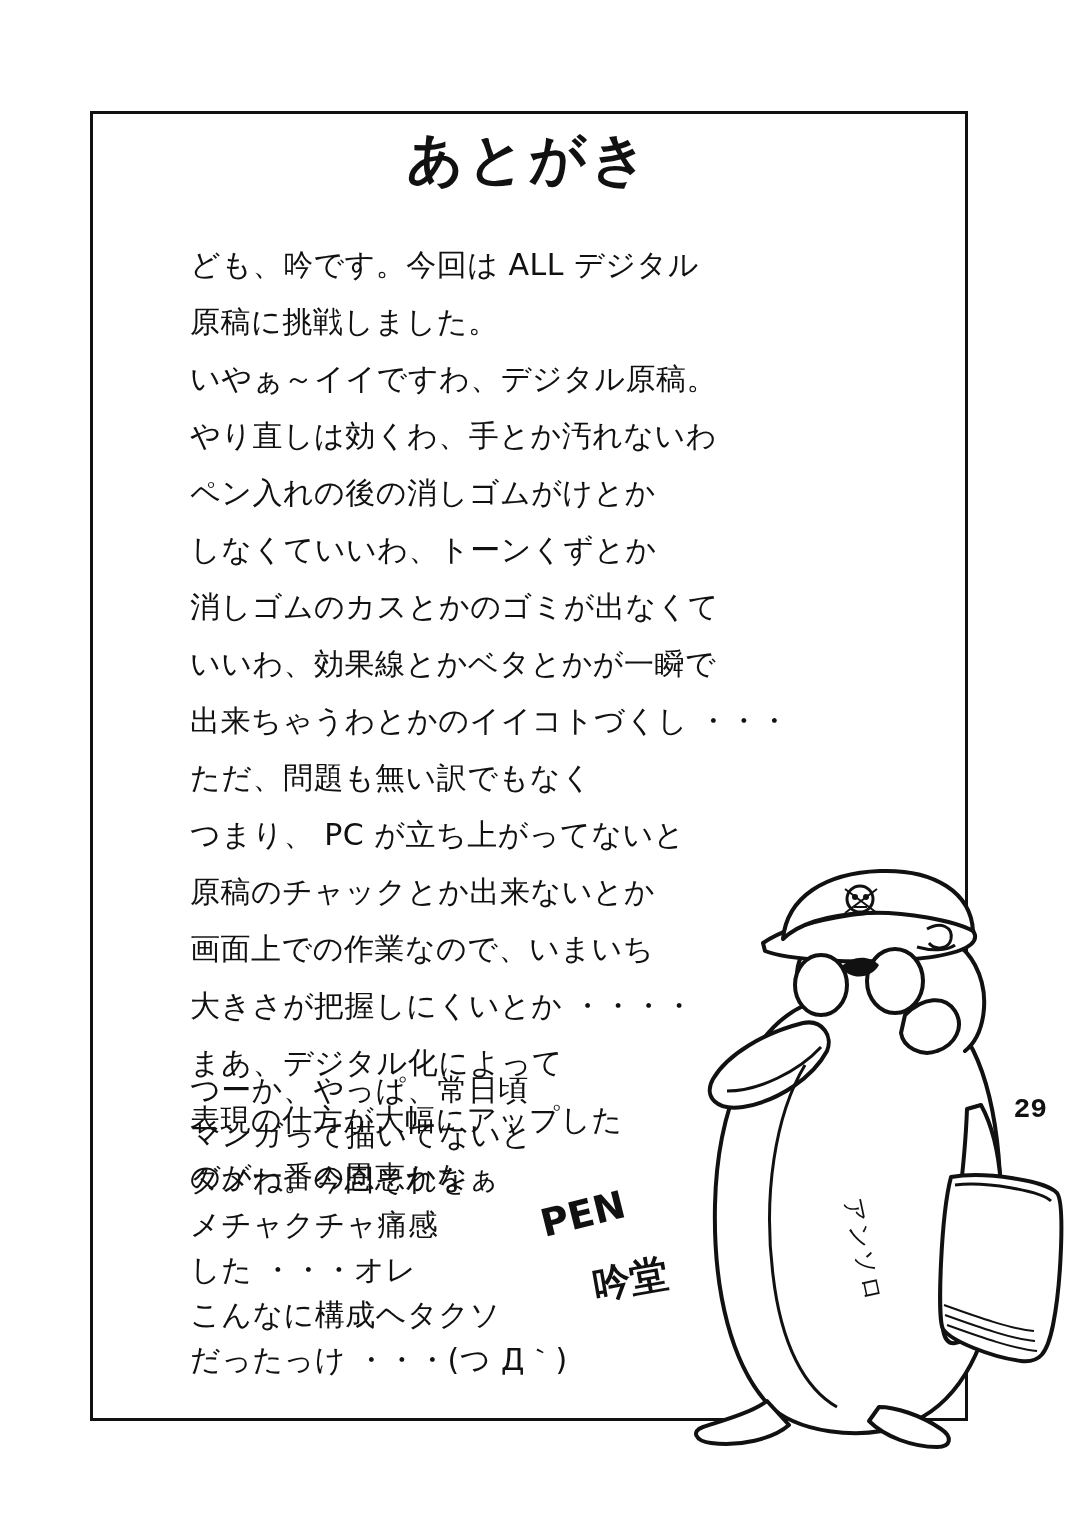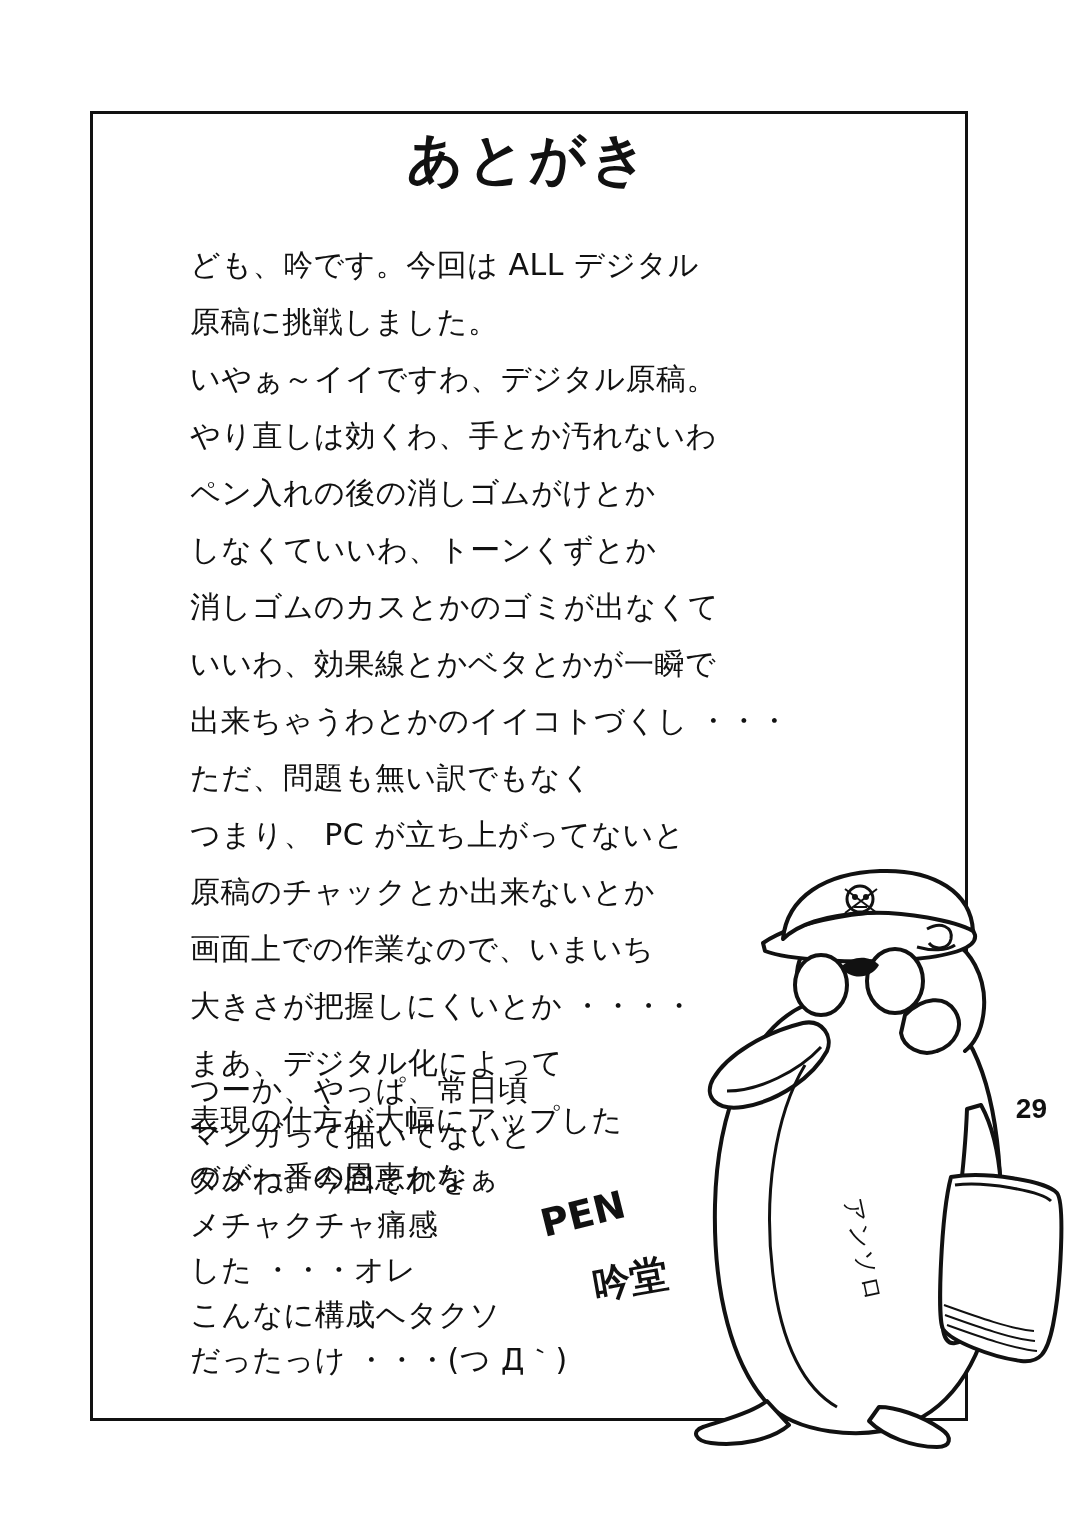--- a/index.html
+++ b/index.html
@@ -94,21 +94,21 @@
     transform: rotate(-10deg);
     font-family: "DejaVu Sans", sans-serif;
   }
   .page-number {
     position: absolute;
     right: 28px;
     bottom: 26px;
     font-size: 28px;
     font-weight: bold;
     color: #111111;
-    font-family: Liberation Sans, sans-serif;
+    font-family: Liberation Mono, monospace;
   }
   .mascot {
     position: absolute;
     left: 655px;
     top: 855px;
     width: 420px;
     height: 600px;
   }
   .mascot svg { display: block; }
   .book-label {

